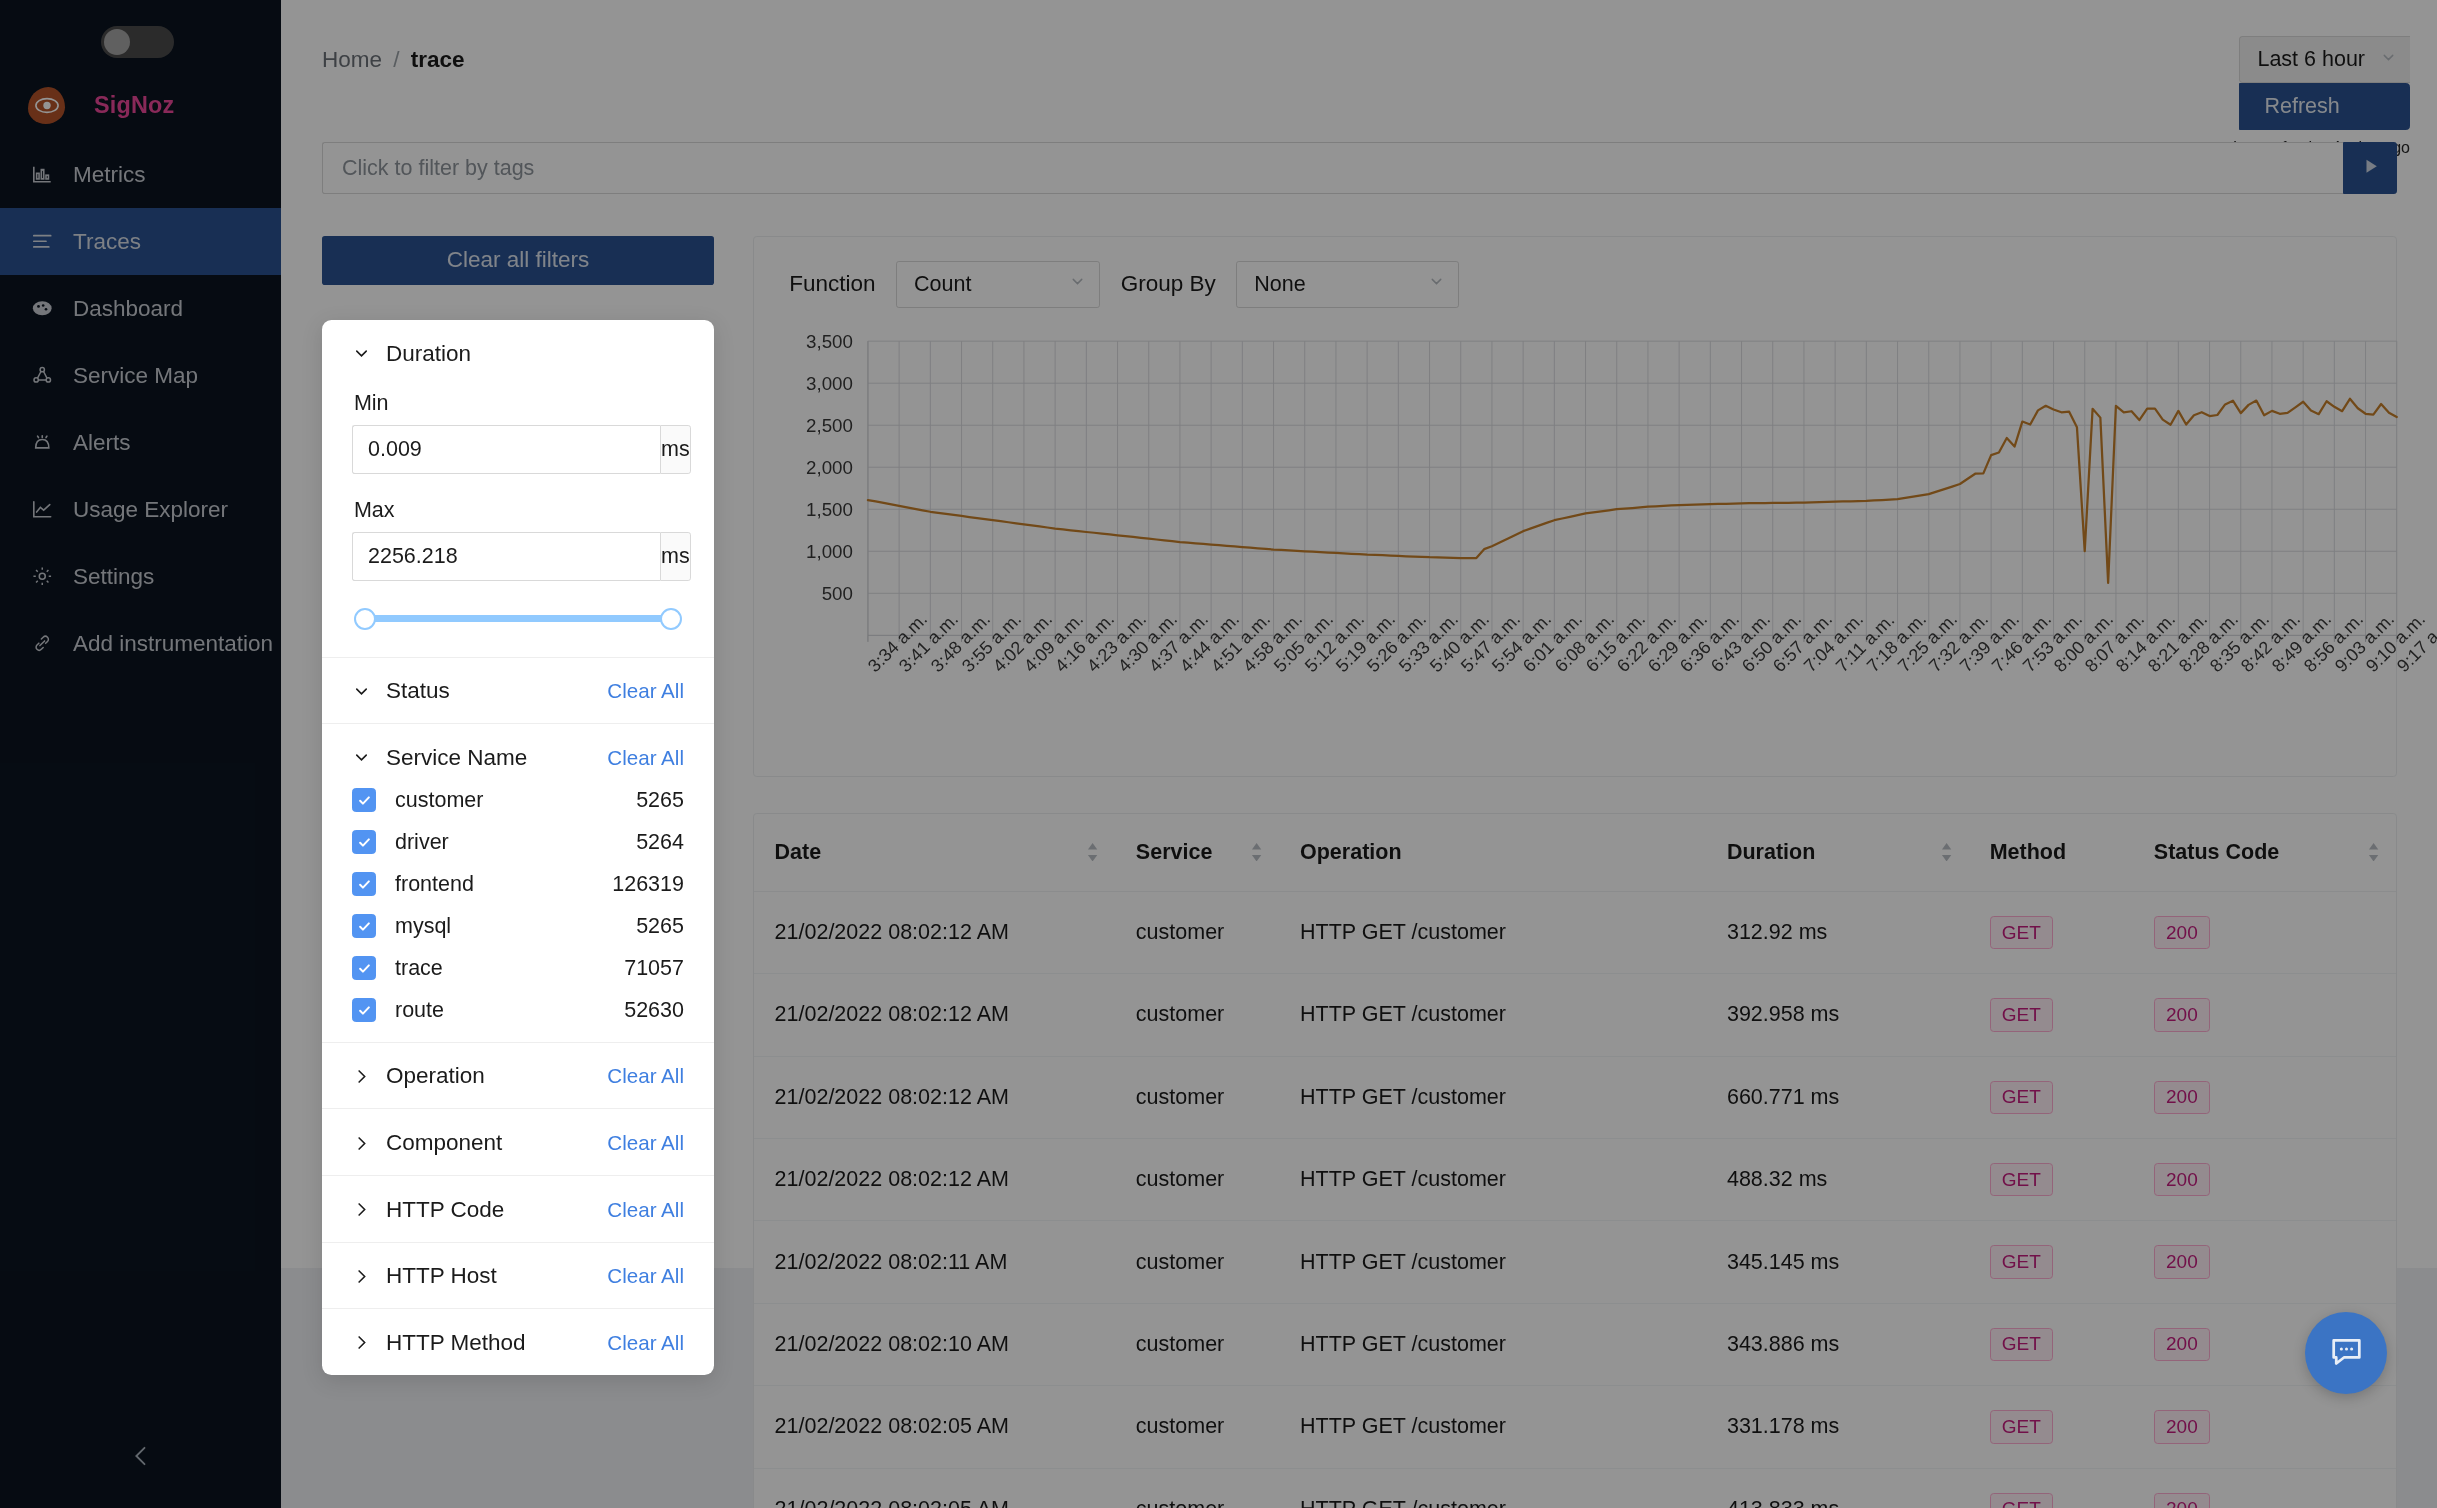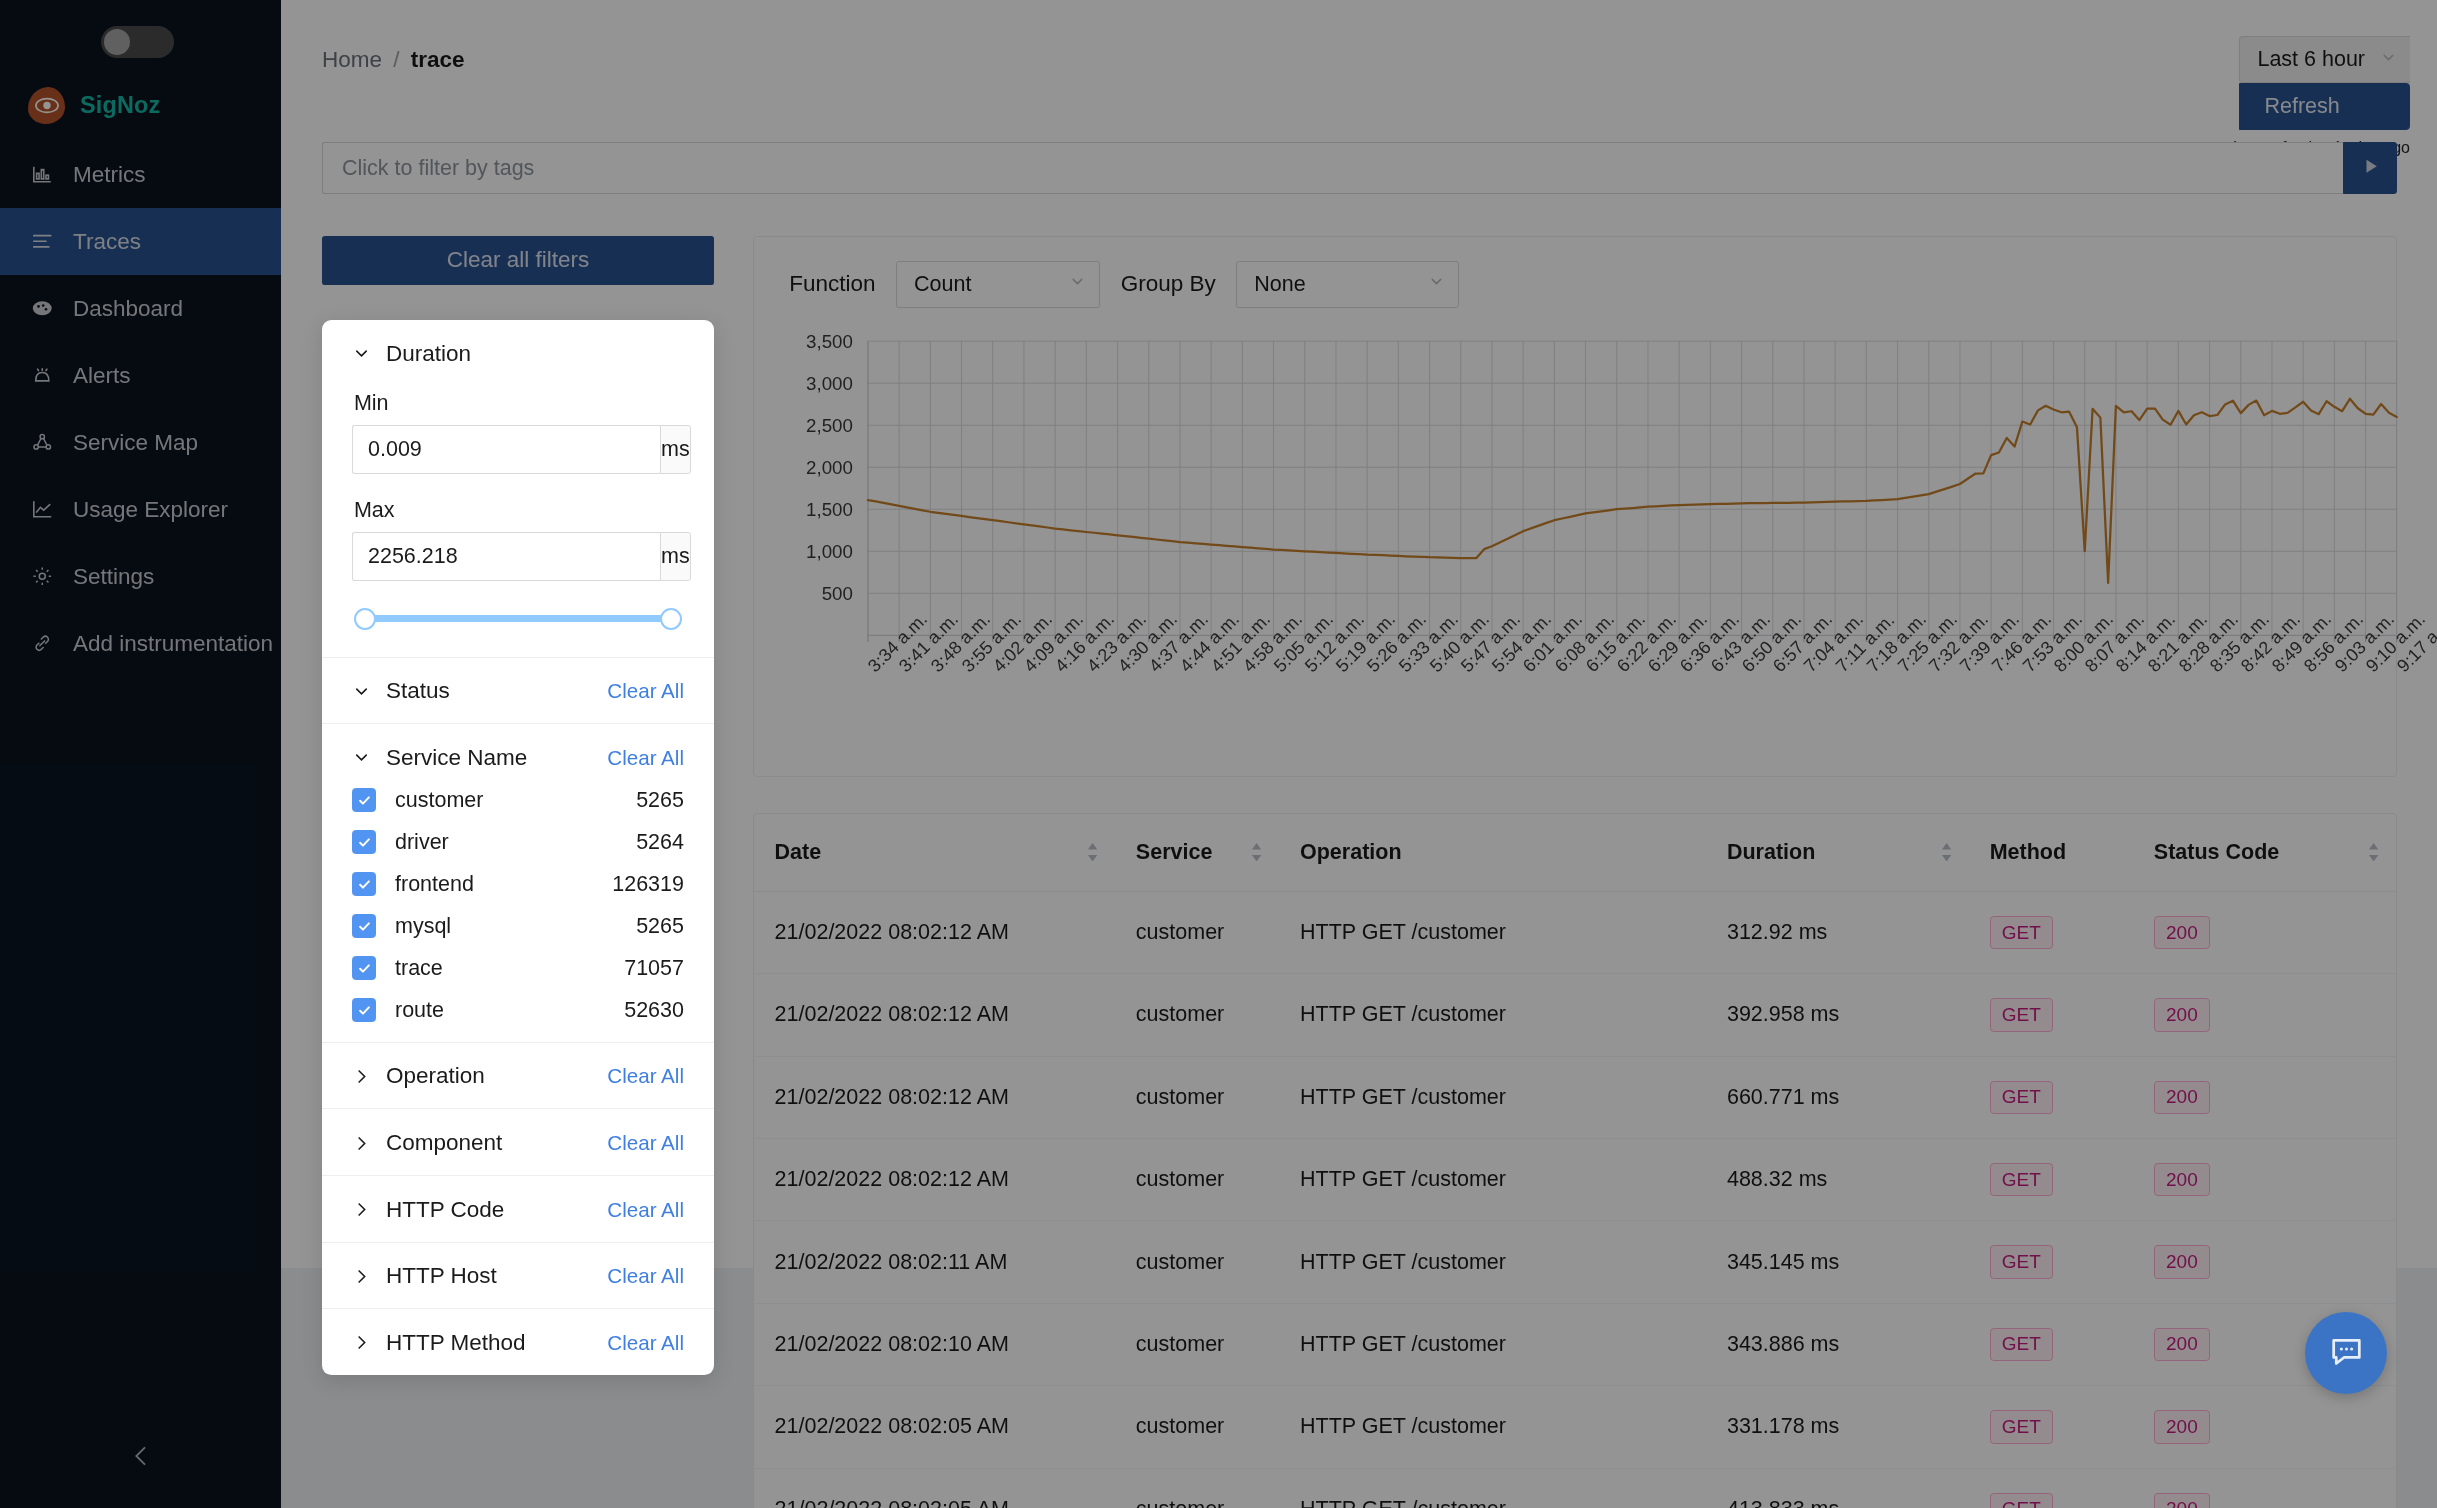--- a/index.html
+++ b/index.html
@@ -34,21 +34,21 @@
     position: absolute; left: 28px; top: 87px;
     display: flex; align-items: center; gap: 15px;
   }
   .brand-mark {
     width: 37px; height: 37px;
     background: #b4542a;
     border-radius: 55% 45% 52% 48% / 58% 55% 45% 42%;
     display: flex; align-items: center; justify-content: center;
   }
   .brand-mark svg { display:block; }
-  .brand-name { color: #14b8a6; font-size: 23.4px; font-weight: 700; letter-spacing: 0.2px; }
+  .brand-name { color: #ec4899; font-size: 23.4px; font-weight: 700; letter-spacing: 0.2px; margin-left: 14px; }
 
   .nav { position: absolute; left: 0; top: 141px; width: 281px; }
   .nav-item {
     display: flex; align-items: center; gap: 19px;
     height: 67px; padding-left: 30px;
     color: #c8ccd2; font-size: 22.5px;
     cursor: pointer;
   }
   .nav-item.active { background: #2a5291; color: #d7dde6; }
   .nav-item .nav-ic { width: 24px; height: 24px; display:flex; align-items:center; justify-content:center; flex: 0 0 24px; }
@@ -281,39 +281,39 @@
               <ellipse cx="12" cy="12" rx="10" ry="7.5" fill="#c8ccd2"></ellipse>
               <circle cx="8" cy="10" r="1.5" fill="#0b1420"></circle>
               <circle cx="13" cy="9" r="1.4" fill="#0b1420"></circle>
               <circle cx="16" cy="13" r="1.4" fill="#0b1420"></circle>
             </svg>
         </span>
         <span>Dashboard</span>
       </div>
       <div class="nav-item">
         <span class="nav-ic">
+          <svg width="22.5" height="22.5" viewBox="0 0 24 24" fill="none" stroke="#c8ccd2" stroke-width="1.6">
+              <circle cx="12" cy="6" r="2.3"></circle>
+              <circle cx="5.5" cy="17" r="2.3"></circle>
+              <circle cx="18.5" cy="17" r="2.3"></circle>
+              <path d="M10.6 8 7 15M13.4 8l3.6 7M8 17h8"></path>
+            </svg>
+        </span>
+        <span>Service Map</span>
+      </div>
+      <div class="nav-item">
+        <span class="nav-ic">
           <svg width="22.5" height="22.5" viewBox="0 0 24 24" fill="none" stroke="#c8ccd2" stroke-width="1.7" stroke-linecap="round">
               <path d="M5 18h14c0-6-2.5-9-7-9s-7 3-7 9z"></path>
               <path d="M12 5v2"></path>
               <path d="M7 5.5 8 7"></path>
               <path d="M17 5.5 16 7"></path>
             </svg>
         </span>
         <span>Alerts</span>
-      </div>
-      <div class="nav-item">
-        <span class="nav-ic">
-          <svg width="22.5" height="22.5" viewBox="0 0 24 24" fill="none" stroke="#c8ccd2" stroke-width="1.6">
-              <circle cx="12" cy="6" r="2.3"></circle>
-              <circle cx="5.5" cy="17" r="2.3"></circle>
-              <circle cx="18.5" cy="17" r="2.3"></circle>
-              <path d="M10.6 8 7 15M13.4 8l3.6 7M8 17h8"></path>
-            </svg>
-        </span>
-        <span>Service Map</span>
       </div>
       <div class="nav-item">
         <span class="nav-ic">
           <svg width="22.5" height="22.5" viewBox="0 0 24 24" fill="none" stroke="#c8ccd2" stroke-width="1.7" stroke-linecap="round">
               <path d="M3 4v16h18"></path>
               <path d="M6 15l4-5 3.5 3L20 7"></path>
             </svg>
         </span>
         <span>Usage Explorer</span>
       </div>

